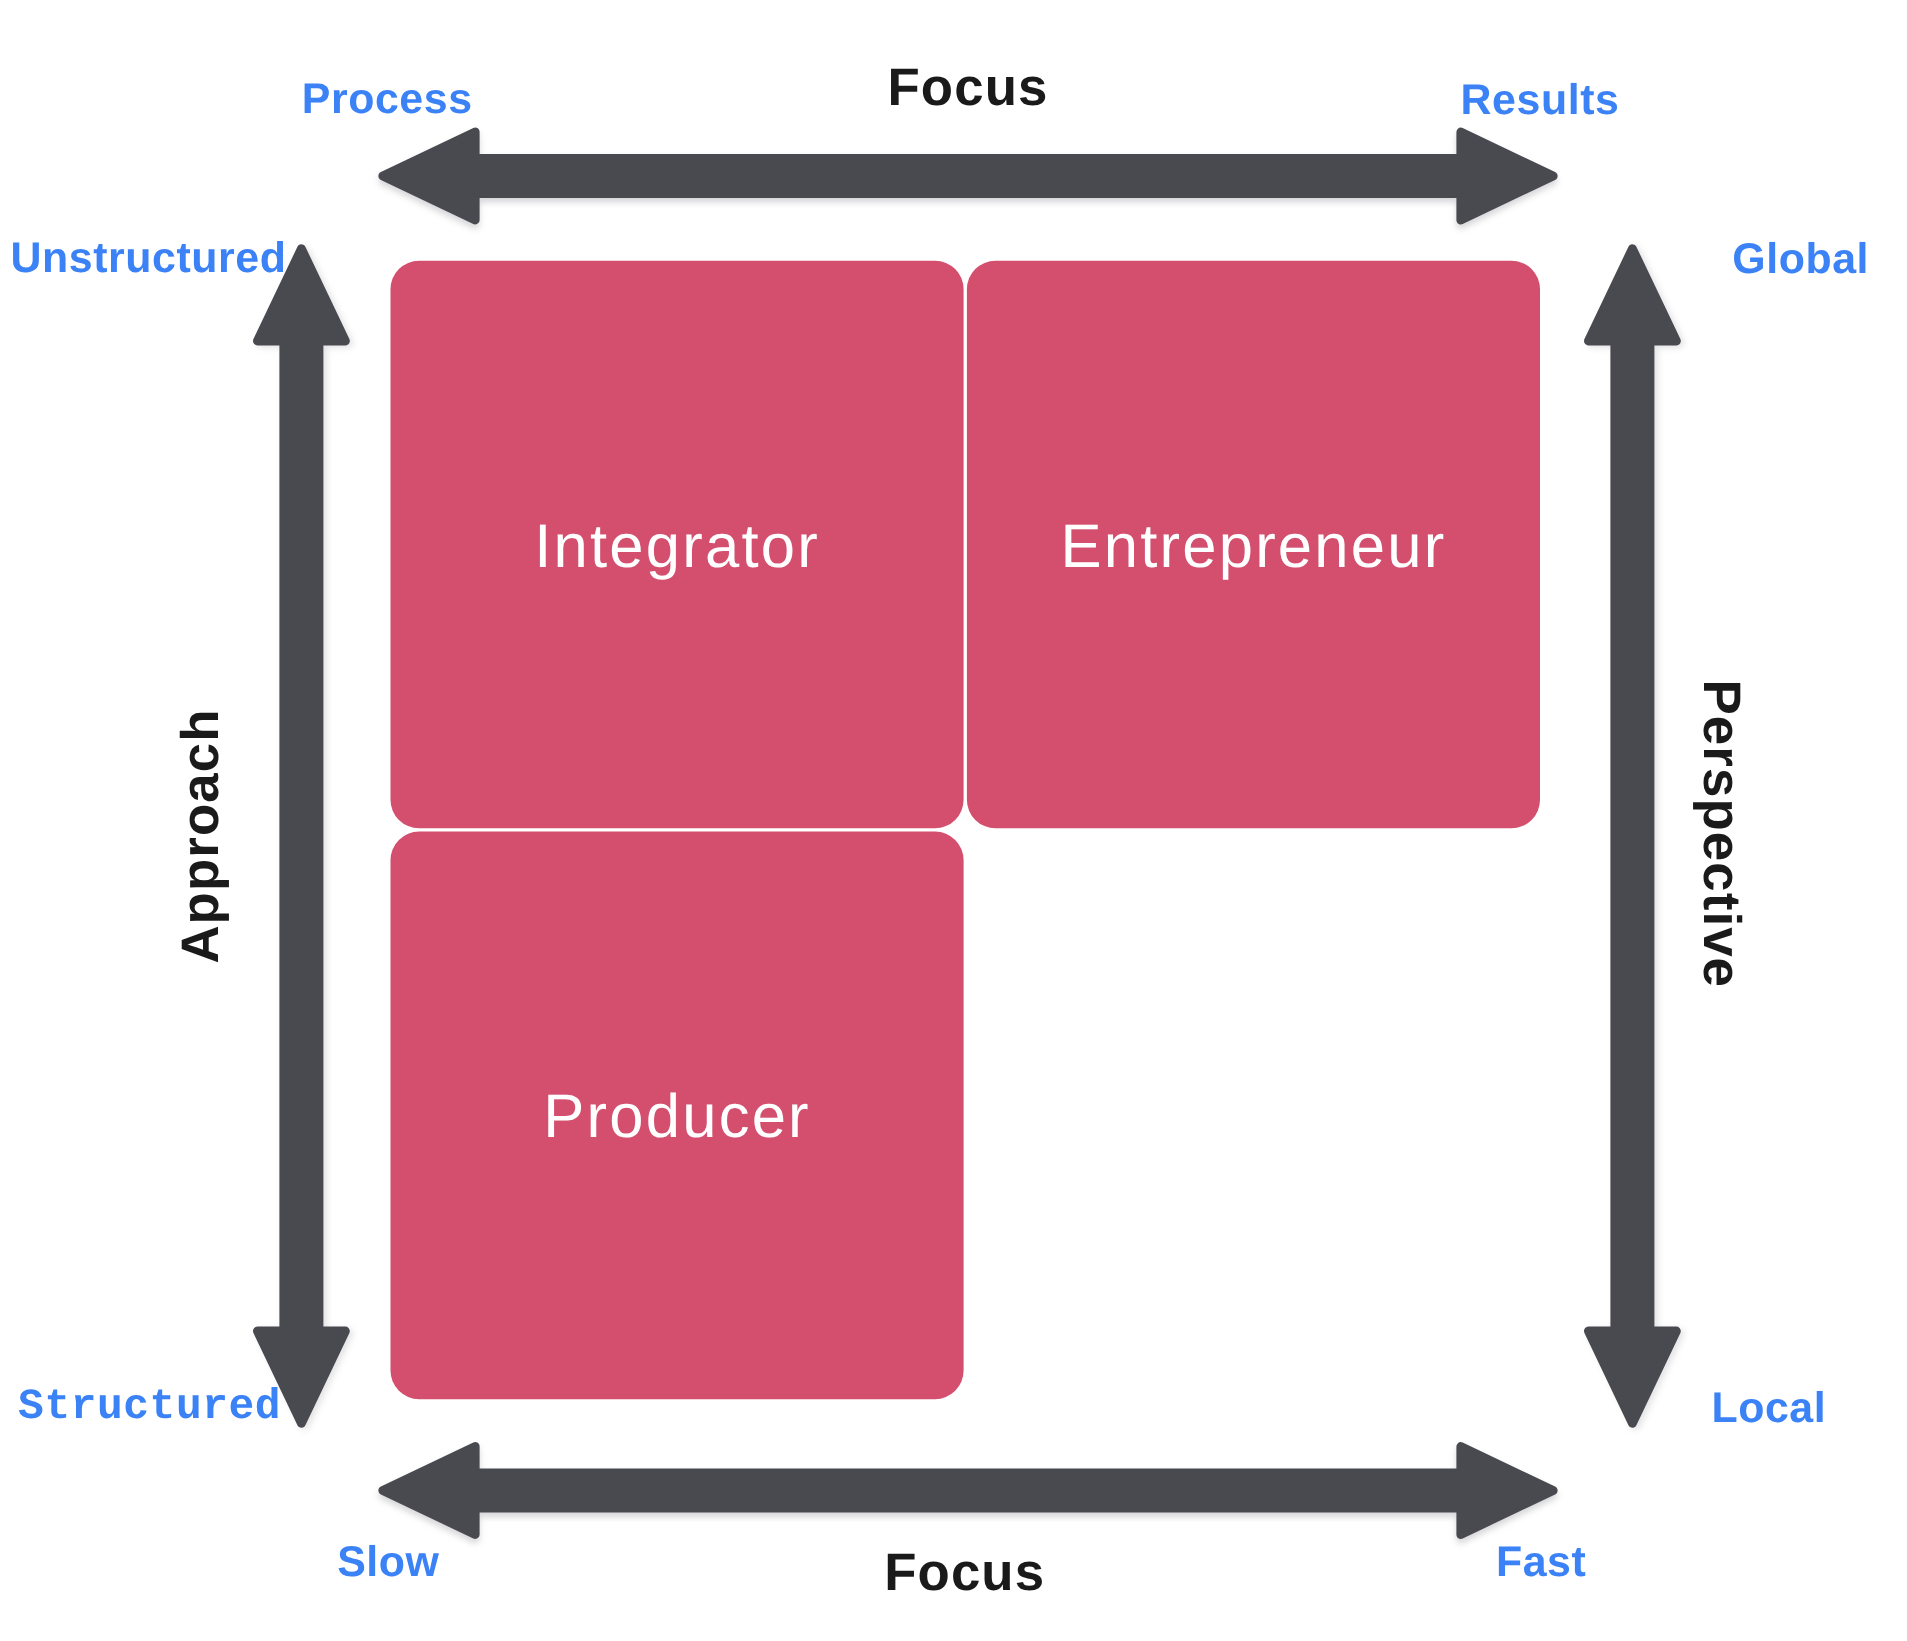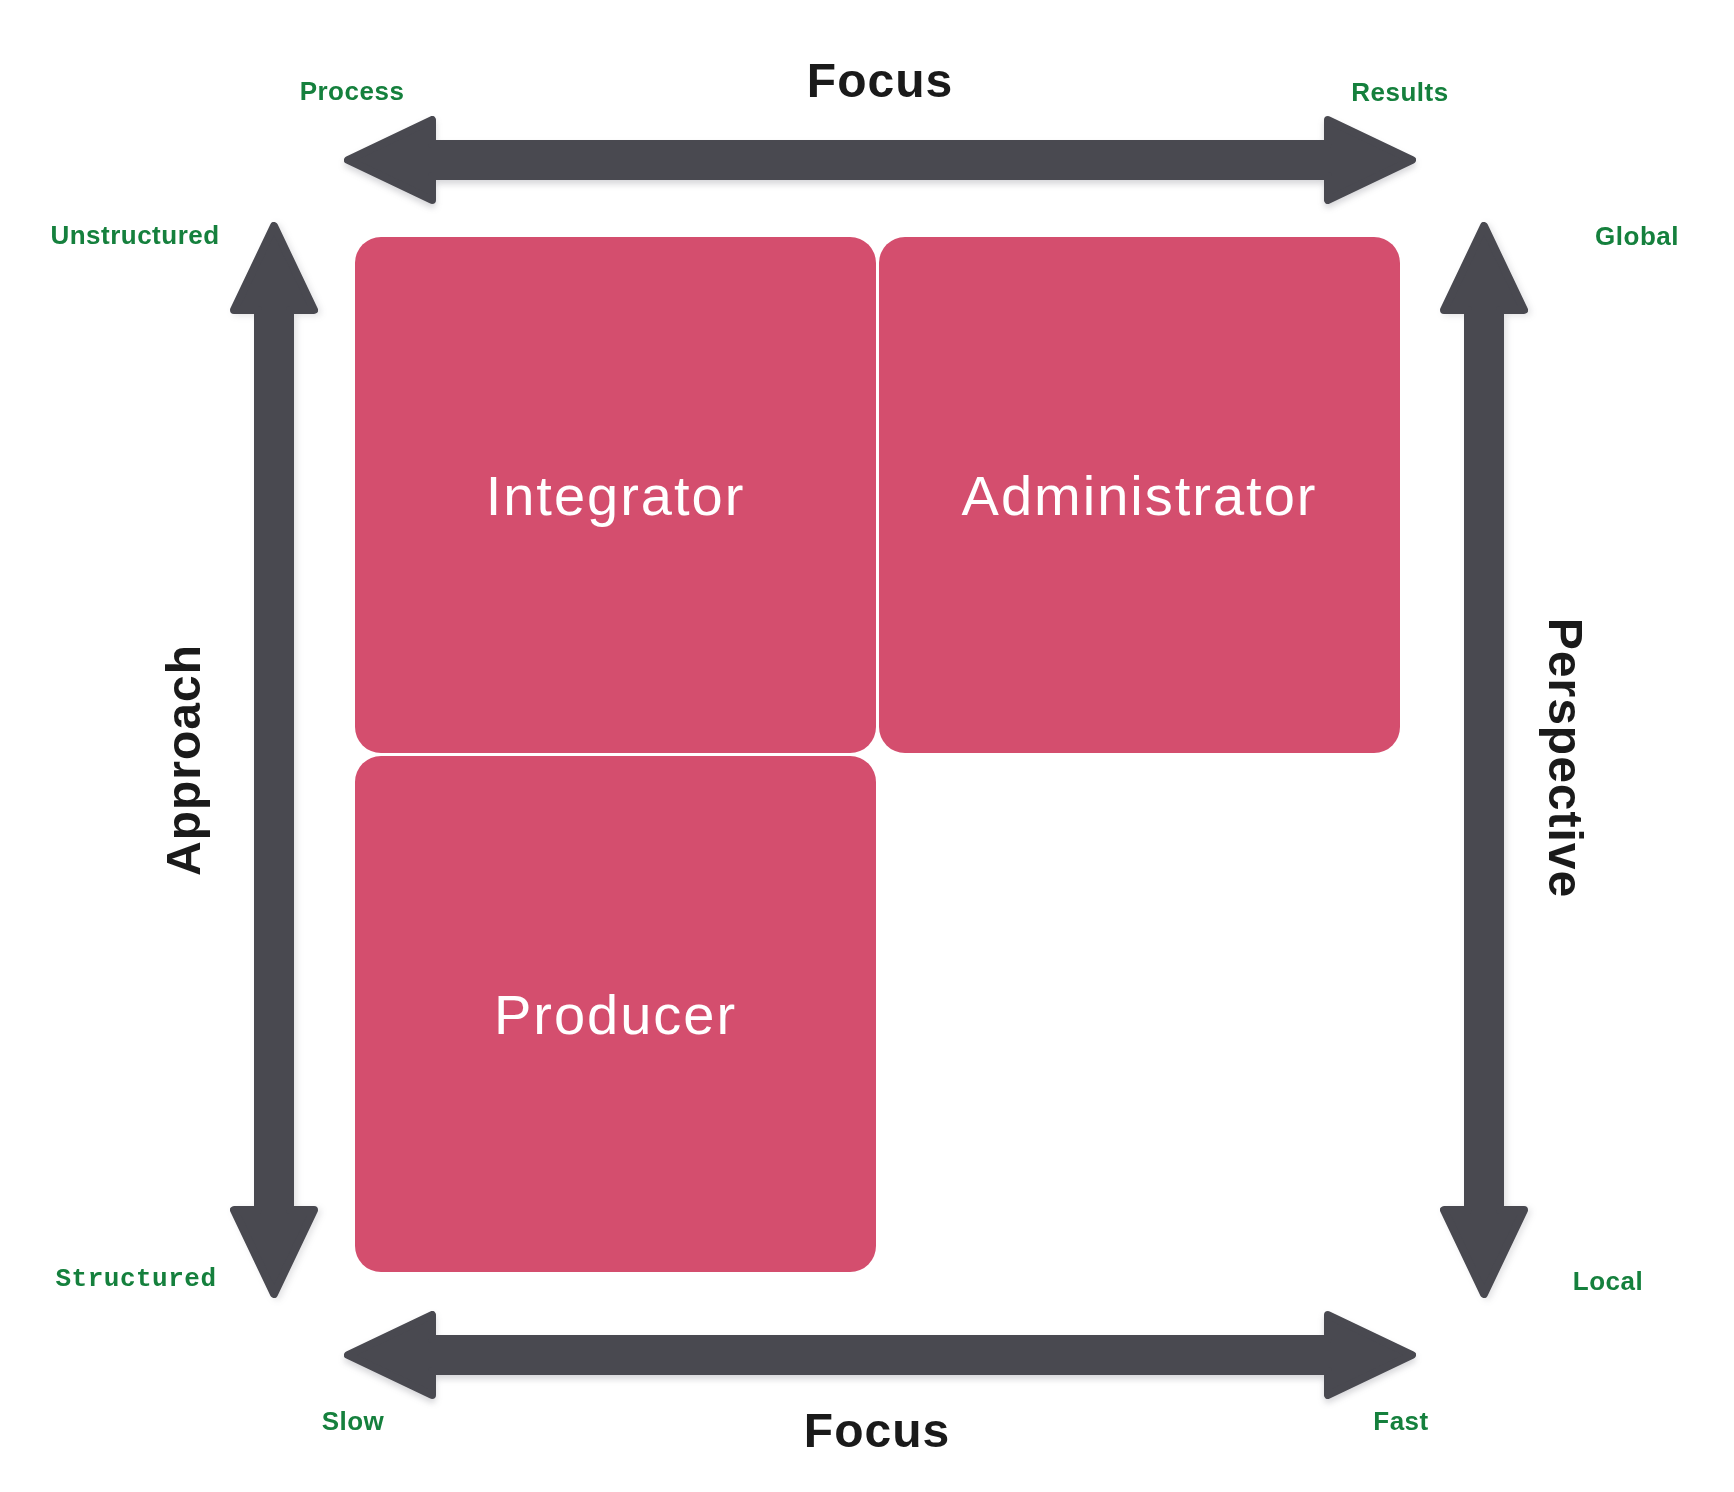--- a/index.html
+++ b/index.html
@@ -37,22 +37,22 @@
     white-space: nowrap;
   }
 
   
   .ctr {
     position: absolute;
     transform: translate(-50%, -50%);
     white-space: nowrap;
   }
   .pink-label {
-    color: #15803d;
-    font-size: 26px;
+    color: #3b82f6;
+    font-size: 39px;
     font-weight: bold;
     letter-spacing: 0.5px;
   }
   .axis-title {
     color: #1A1A1A;
     font-size: 48px;
     font-weight: bold;
     letter-spacing: 1px;
   }
   .rot-ccw { transform: translate(-50%, -50%) rotate(-90deg); }
@@ -82,21 +82,21 @@
 
   <svg class="arrow-svg arrow-v" style="left:1434px; top:220px;" width="100" height="1080" viewBox="0 0 100 1080">
     <polygon class="arrow-shape" points="50,6 90,90 66,90 66,990 90,990 50,1074 10,990 34,990 34,90 10,90"></polygon>
   </svg>
 
   <div id="quad-grid">
     <div class="quad">
       <span class="quad-label">Integrator</span>
     </div>
     <div class="quad">
-      <span class="quad-label">Administrator</span>
+      <span class="quad-label">Entrepreneur</span>
     </div>
     <div class="quad">
       <span class="quad-label">Producer</span>
     </div>
   </div>
 
   <div class="ctr axis-title" style="left:880px; top:80px;">Focus</div>
   <div class="ctr axis-title" style="left:877px; top:1430px;">Focus</div>
   <div class="ctr axis-title rot-ccw" style="left:183px; top:760px;">Approach</div>
   <div class="ctr axis-title rot-cw" style="left:1565px; top:758px;">Perspective</div>

